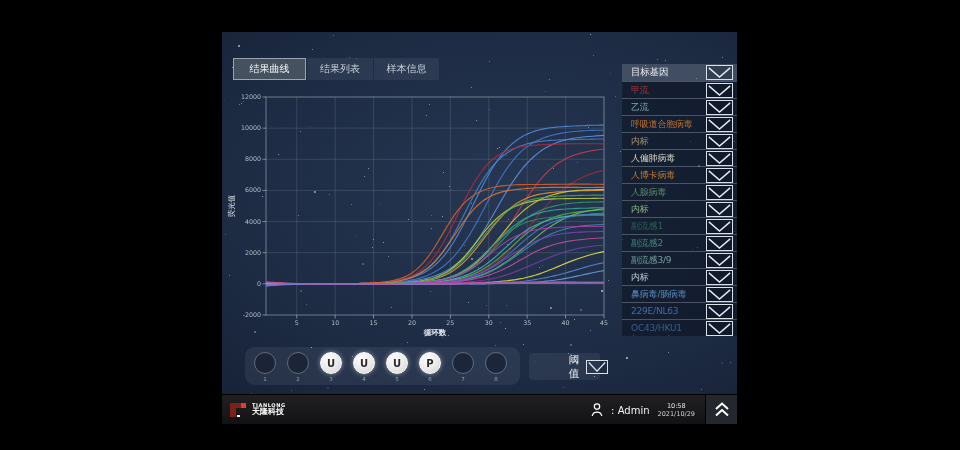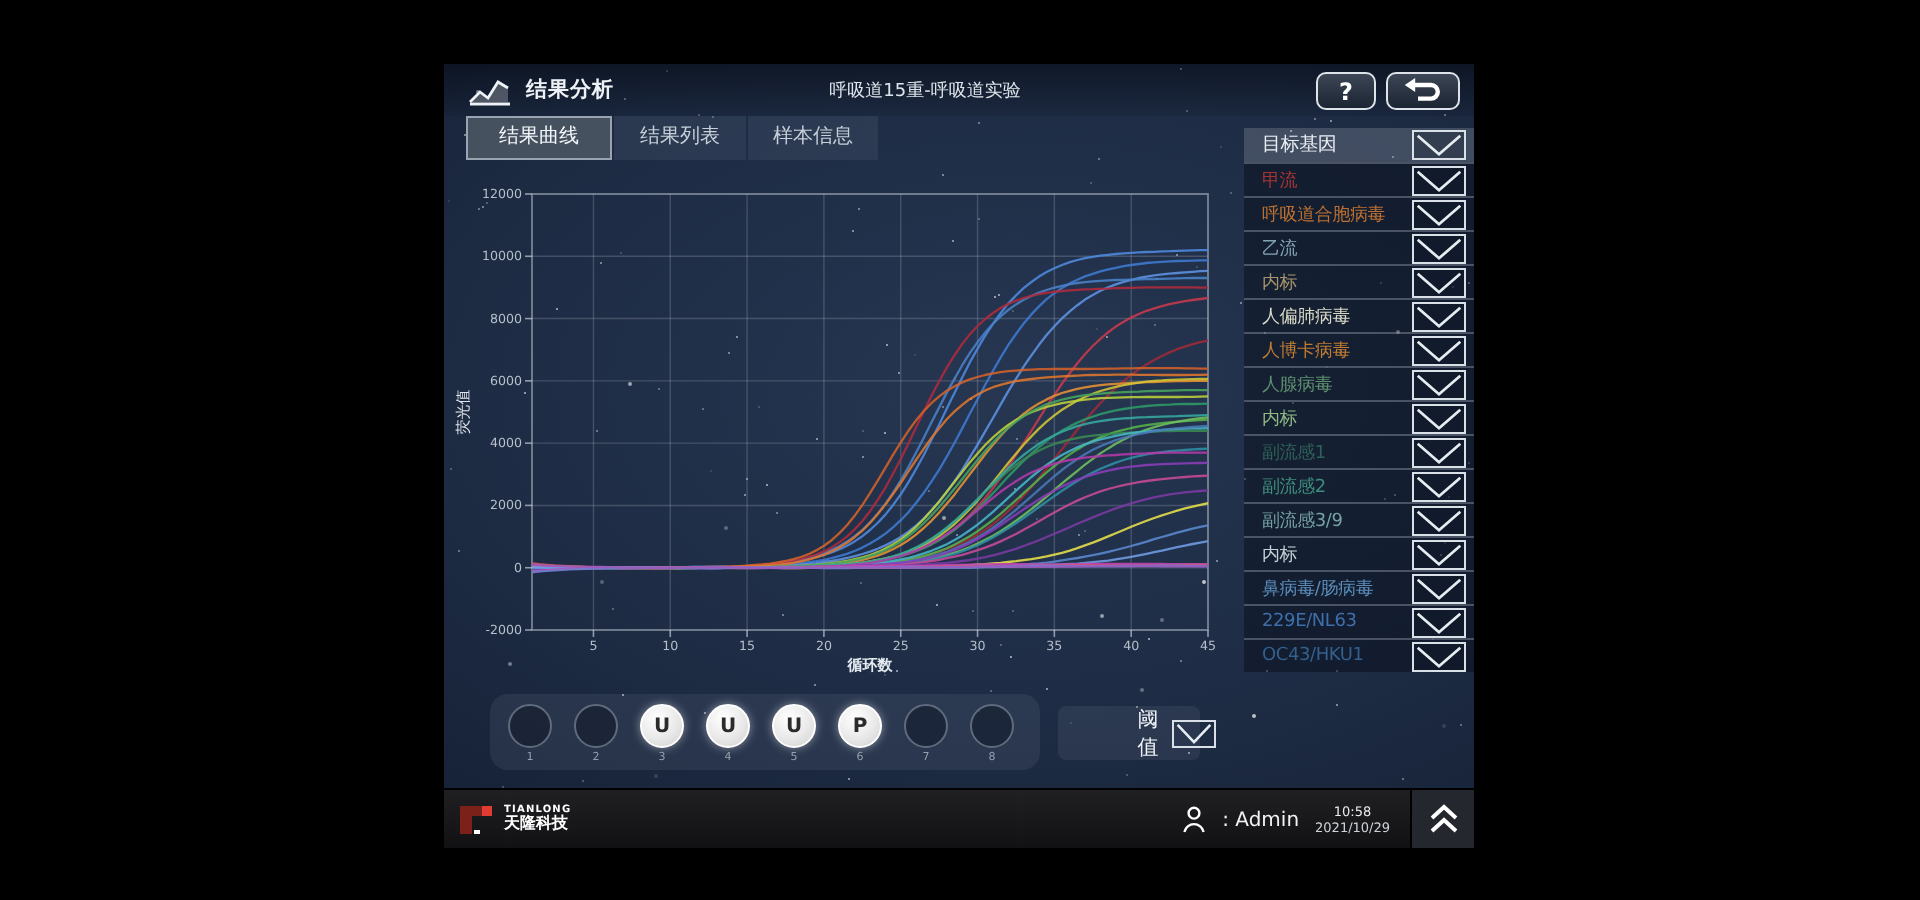--- a/index.html
+++ b/index.html
@@ -230,40 +230,20 @@
         <div class="star" style="left: 75.5px; top: 183.3px; width: 1px; height: 1px; opacity: 0.48;"></div>
         <div class="star" style="left: 500.3px; top: 24.9px; width: 1px; height: 1px; opacity: 0.5;"></div>
         <div class="star" style="left: 88.9px; top: 315px; width: 1px; height: 1px; opacity: 0.68;"></div>
         <div class="star" style="left: 16.6px; top: 72.4px; width: 1px; height: 1px; opacity: 0.47;"></div>
         <div class="star" style="left: 157.1px; top: 170.5px; width: 1px; height: 1px; opacity: 0.22;"></div>
         <div class="star" style="left: 246.4px; top: 269.9px; width: 1px; height: 1px; opacity: 0.69;"></div>
         <div class="star" style="left: 340px; top: 184px; width: 1px; height: 1px; opacity: 0.33;"></div>
         <div class="star" style="left: 166px; top: 224.2px; width: 1px; height: 1px; opacity: 0.49;"></div>
       </div>
 
-    <div class="hdr">
-      <span class="hicon">
-        <svg width="22" height="16" viewBox="0 0 22 16">
-          <polygon points="1,14 6,9 10,12 15,4 20,7 20,14" fill="rgba(255,255,255,.25)"></polygon>
-          <polyline points="1,14 6,9 10,12 15,4 20,7" fill="none" stroke="#eef2f7" stroke-width="1.4"></polyline>
-          <line x1="1" y1="15" x2="21" y2="15" stroke="#eef2f7" stroke-width="1.4"></line>
-        </svg>
-      </span>
-      <span class="htitle">结果分析</span>
-      <span class="hsub">呼吸道15重-呼吸道实验</span>
-      <div class="hbtn hbtn-help">
-        <span>?</span>
-      </div>
-      <div class="hbtn hbtn-back">
-        <svg width="20" height="13" viewBox="0 0 20 13">
-          <path d="M5 3.5 H13.5 a3.4 3.4 0 0 1 0 6.8 H7" fill="none" stroke="#fff" stroke-width="2.2"></path>
-          <polygon points="5.6,0 5.6,7 0.4,3.5" fill="#fff"></polygon>
-        </svg>
-      </div>
-    </div>
 
     <div class="tabs">
       <div class="tab active" style="width:73px">结果曲线</div>
       <div class="tab" style="width:66px">结果列表</div>
       <div class="tab" style="width:65px">样本信息</div>
     </div>
 
     <svg class="chart" id="chart" width="400" height="266" viewBox="0 0 400 266">
         <line x1="44" x2="382" y1="48.14285714285714" y2="48.14285714285714" stroke="rgba(172,182,196,.26)" stroke-width="0.7"></line>
         <line x1="44" x2="382" y1="79.28571428571428" y2="79.28571428571428" stroke="rgba(172,182,196,.26)" stroke-width="0.7"></line>
@@ -412,29 +392,29 @@
       </div>
     <div class="grow">
           <span class="glabel" style="color: rgb(166, 52, 52);">甲流</span>
           <span class="chk">
             <svg width="27" height="15" viewBox="0 0 27 15">
               <polyline points="2,2.5 13.5,12.5 25,2.5" fill="none" stroke="#e6ecf2" stroke-width="1.5"></polyline>
             </svg>
           </span>
         </div>
         <div class="grow">
+          <span class="glabel" style="color: rgb(131, 164, 180);">乙流</span>
+          <span class="chk">
+            <svg width="27" height="15" viewBox="0 0 27 15">
+              <polyline points="2,2.5 13.5,12.5 25,2.5" fill="none" stroke="#e6ecf2" stroke-width="1.5"></polyline>
+            </svg>
+          </span>
+        </div>
+        <div class="grow">
           <span class="glabel" style="color: rgb(189, 112, 49);">呼吸道合胞病毒</span>
-          <span class="chk">
-            <svg width="27" height="15" viewBox="0 0 27 15">
-              <polyline points="2,2.5 13.5,12.5 25,2.5" fill="none" stroke="#e6ecf2" stroke-width="1.5"></polyline>
-            </svg>
-          </span>
-        </div>
-        <div class="grow">
-          <span class="glabel" style="color: rgb(131, 164, 180);">乙流</span>
           <span class="chk">
             <svg width="27" height="15" viewBox="0 0 27 15">
               <polyline points="2,2.5 13.5,12.5 25,2.5" fill="none" stroke="#e6ecf2" stroke-width="1.5"></polyline>
             </svg>
           </span>
         </div>
         <div class="grow">
           <span class="glabel" style="color: rgb(168, 148, 108);">内标</span>
           <span class="chk">
             <svg width="27" height="15" viewBox="0 0 27 15">

